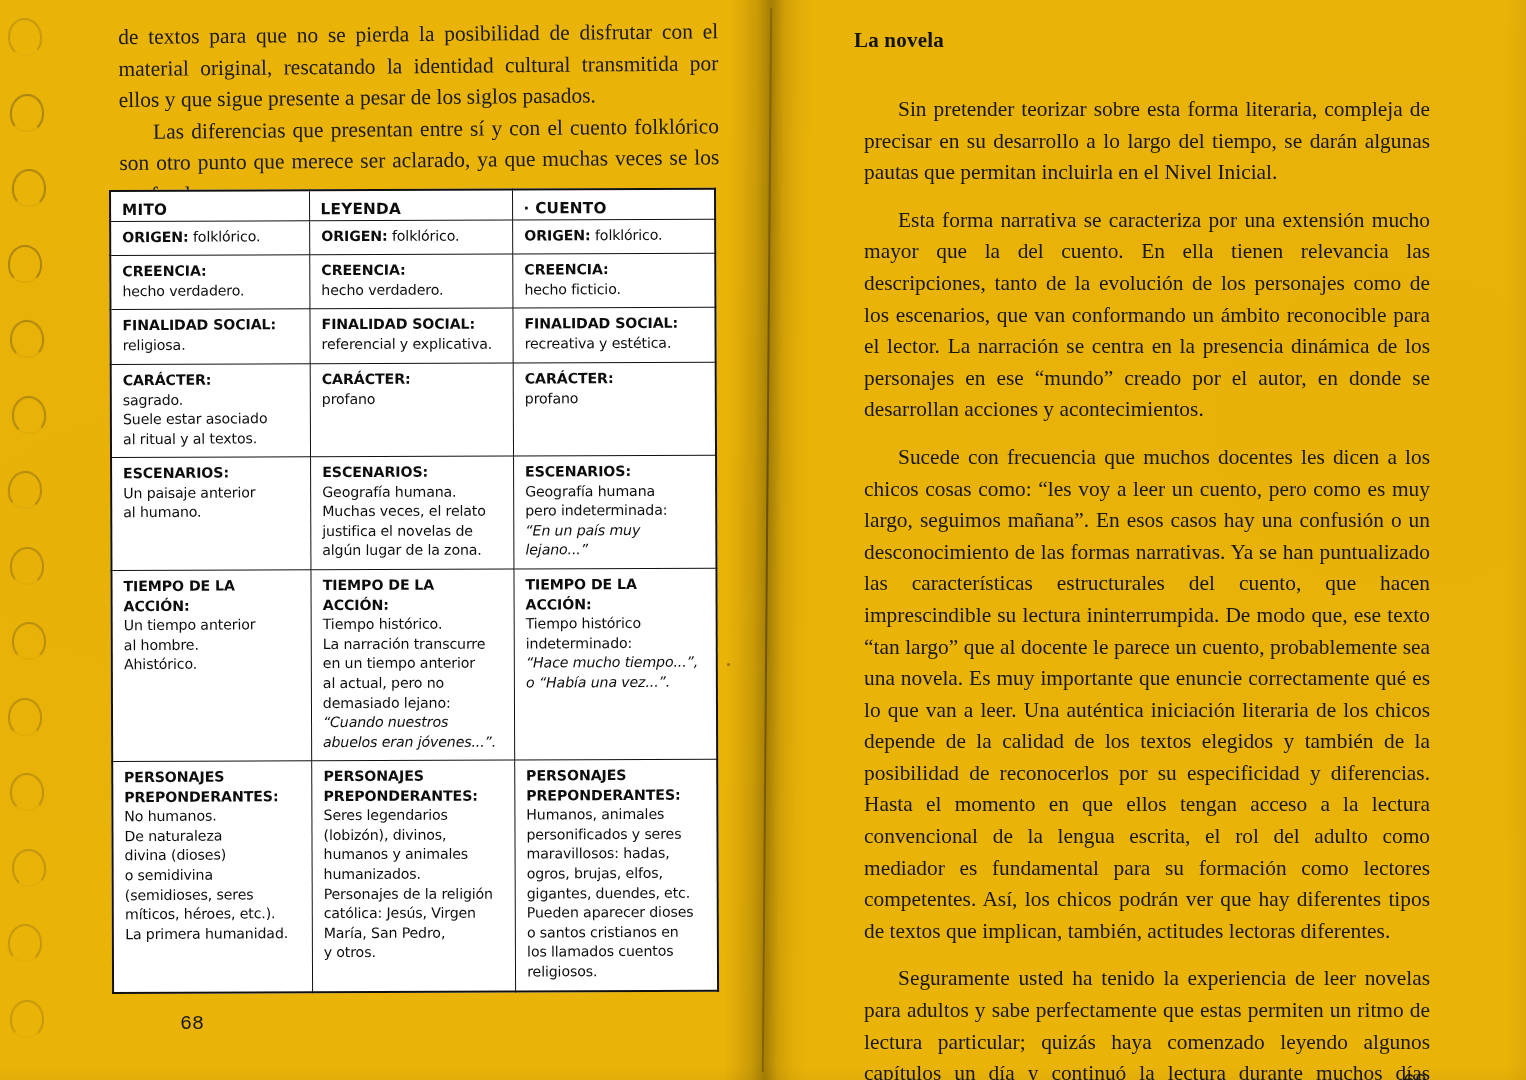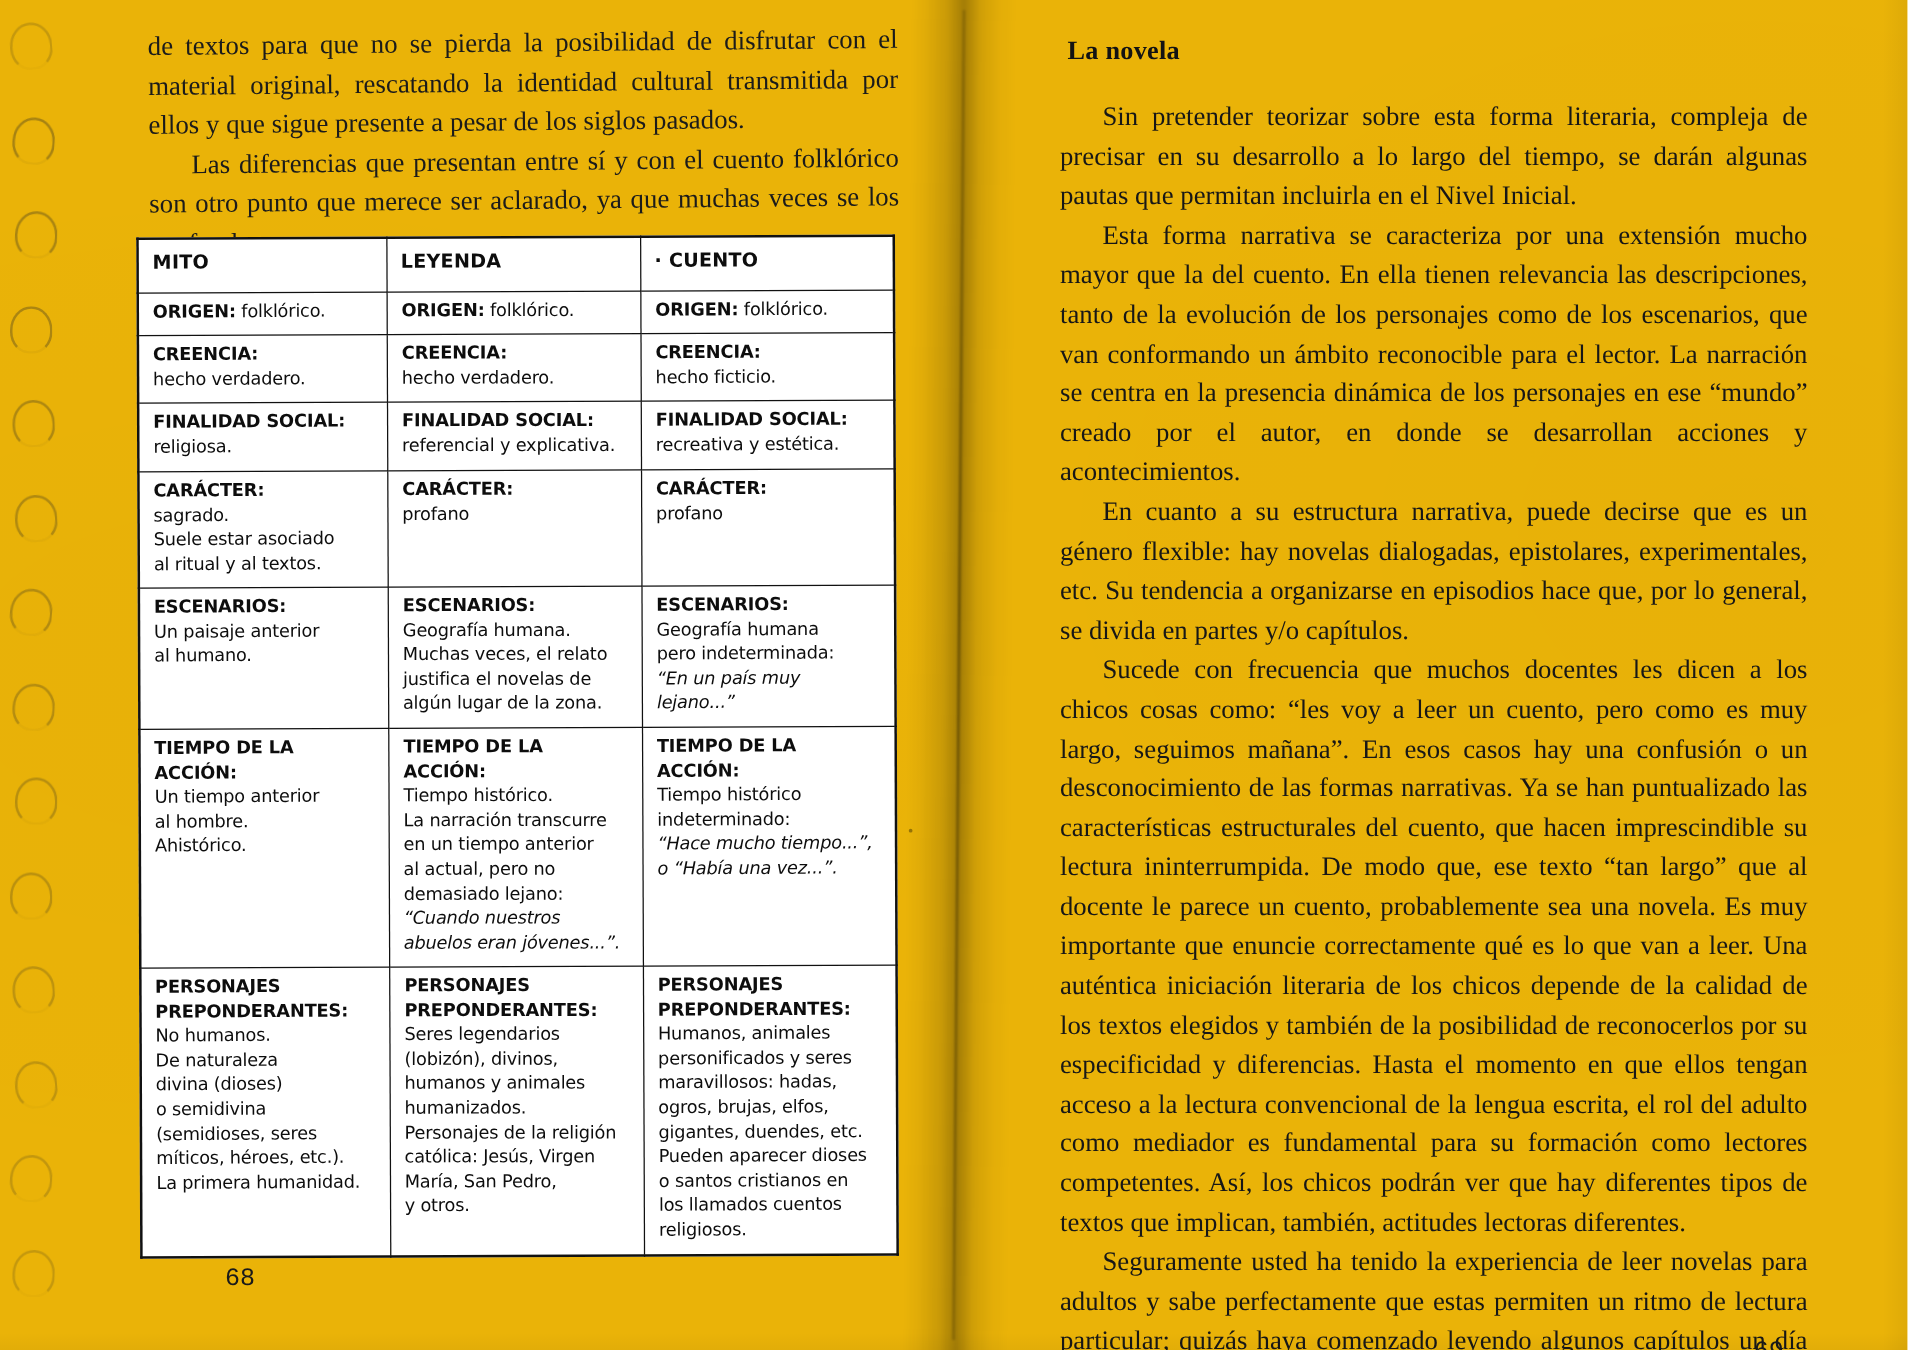--- a/index.html
+++ b/index.html
@@ -150,21 +150,21 @@
     font-size: 14.2px;
     line-height: 19.6px;
     color: #0d0d0d;
     text-align: left;
     letter-spacing: -0.15px;
   }
   table.cmp th {
     font-weight: bold;
     font-size: 15.3px;
     padding-top: 9px;
-    padding-bottom: 13px;
+    padding-bottom: 0;
     letter-spacing: 0.2px;
   }
   .cell-label {
     font-weight: bold;
     letter-spacing: -0.1px;
   }
   .cell-body { font-weight: normal; }
   .ital { font-style: italic; }
 
   
@@ -196,21 +196,21 @@
     top: 78px;
     width: 598px;
     font-family: "Liberation Serif", serif;
     font-size: 21.4px;
     line-height: 31.6px;
     text-align: justify;
     text-justify: inter-word;
     color: #171717;
   }
   #right-body p {
-    margin: 0;
+    margin: 16px;
     text-indent: 34px;
   }
 
   
   .folio {
     position: absolute;
     font-family: Liberation Mono, monospace;
     font-size: 20px;
     color: #1a1a1a;
   }
@@ -365,21 +365,20 @@
 
   <div id="gutter"></div>
   <div id="gutter-line"></div>
   <div class="gutter-speck" style="left:727px; top:663px;"></div>
 
   <div id="right-page">
     <div id="right-heading">La novela</div>
     <div id="right-body">
         <p>Sin pretender teorizar sobre esta forma literaria, compleja de precisar en su desarrollo a lo largo del tiempo, se darán algunas pautas que permitan incluirla en el Nivel Inicial.</p>
         <p>Esta forma narrativa se caracteriza por una extensión mucho mayor que la del cuento. En ella tienen relevancia las descripciones, tanto de la evolución de los personajes como de los escenarios, que van conformando un ámbito reconocible para el lector. La narración se centra en la presencia dinámica de los personajes en ese “mundo” creado por el autor, en donde se desarrollan acciones y acontecimientos.</p>
-        <p>En cuanto a su estructura narrativa, puede decirse que es un género flexible: hay novelas dialogadas, epistolares, experimentales, etc. Su tendencia a organizarse en episodios hace que, por lo general, se divida en partes y/o capítulos.</p>
         <p>Sucede con frecuencia que muchos docentes les dicen a los chicos cosas como: “les voy a leer un cuento, pero como es muy largo, seguimos mañana”. En esos casos hay una confusión o un desconocimiento de las formas narrativas. Ya se han puntualizado las características estructurales del cuento, que hacen imprescindible su lectura ininterrumpida. De modo que, ese texto “tan largo” que al docente le parece un cuento, probablemente sea una novela. Es muy importante que enuncie correctamente qué es lo que van a leer. Una auténtica iniciación literaria de los chicos depende de la calidad de los textos elegidos y también de la posibilidad de reconocerlos por su especificidad y diferencias. Hasta el momento en que ellos tengan acceso a la lectura convencional de la lengua escrita, el rol del adulto como mediador es fundamental para su formación como lectores competentes. Así, los chicos podrán ver que hay diferentes tipos de textos que implican, también, actitudes lectoras diferentes.</p>
         <p>Seguramente usted ha tenido la experiencia de leer novelas para adultos y sabe perfectamente que estas permiten un ritmo de lectura particular; quizás haya comenzado leyendo algunos capítulos un día y continuó la lectura durante muchos días posteriores, sucesivos o alternados, dependiendo del tiempo del que disponía y/o el interés que la historia narrada le ocasionase.</p>
       </div>
   </div>
 
   <div class="folio" id="folio-right">69</div>
 
   <div id="right-edge-fade"></div>
   <div id="bottom-fade"></div>
 </div>

